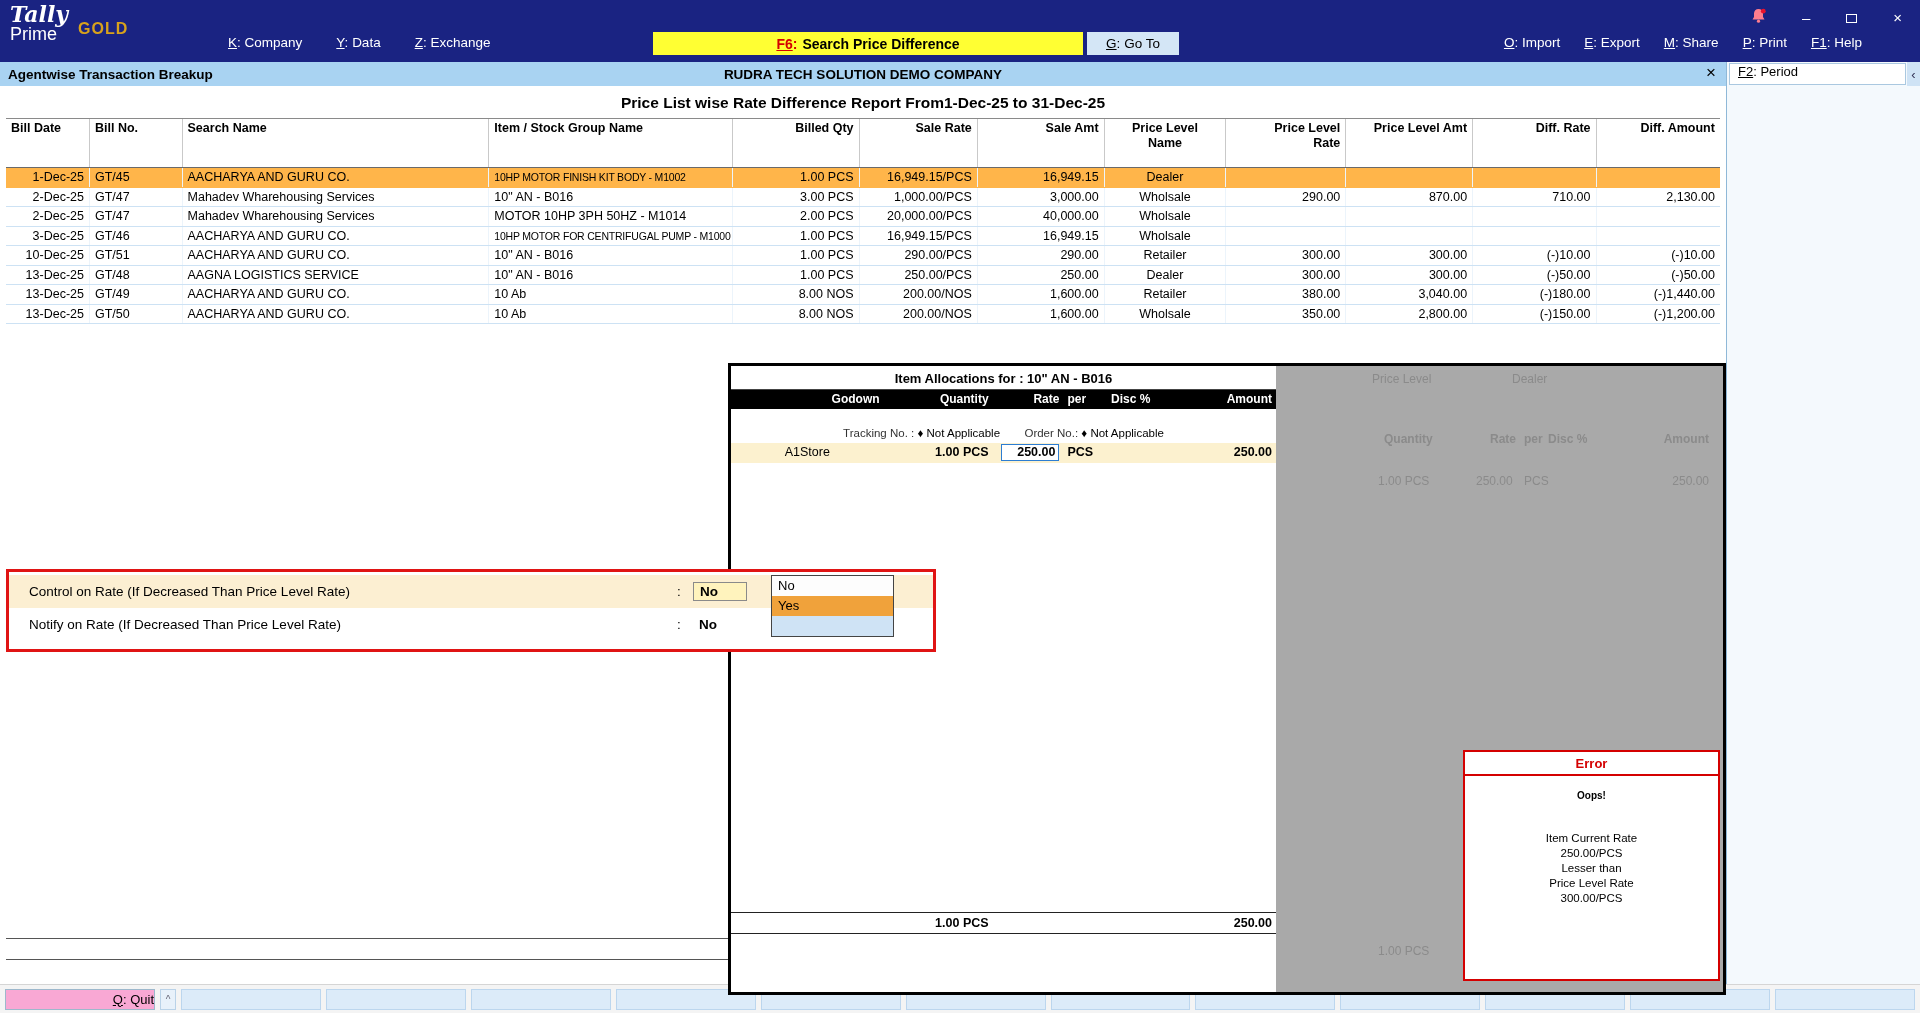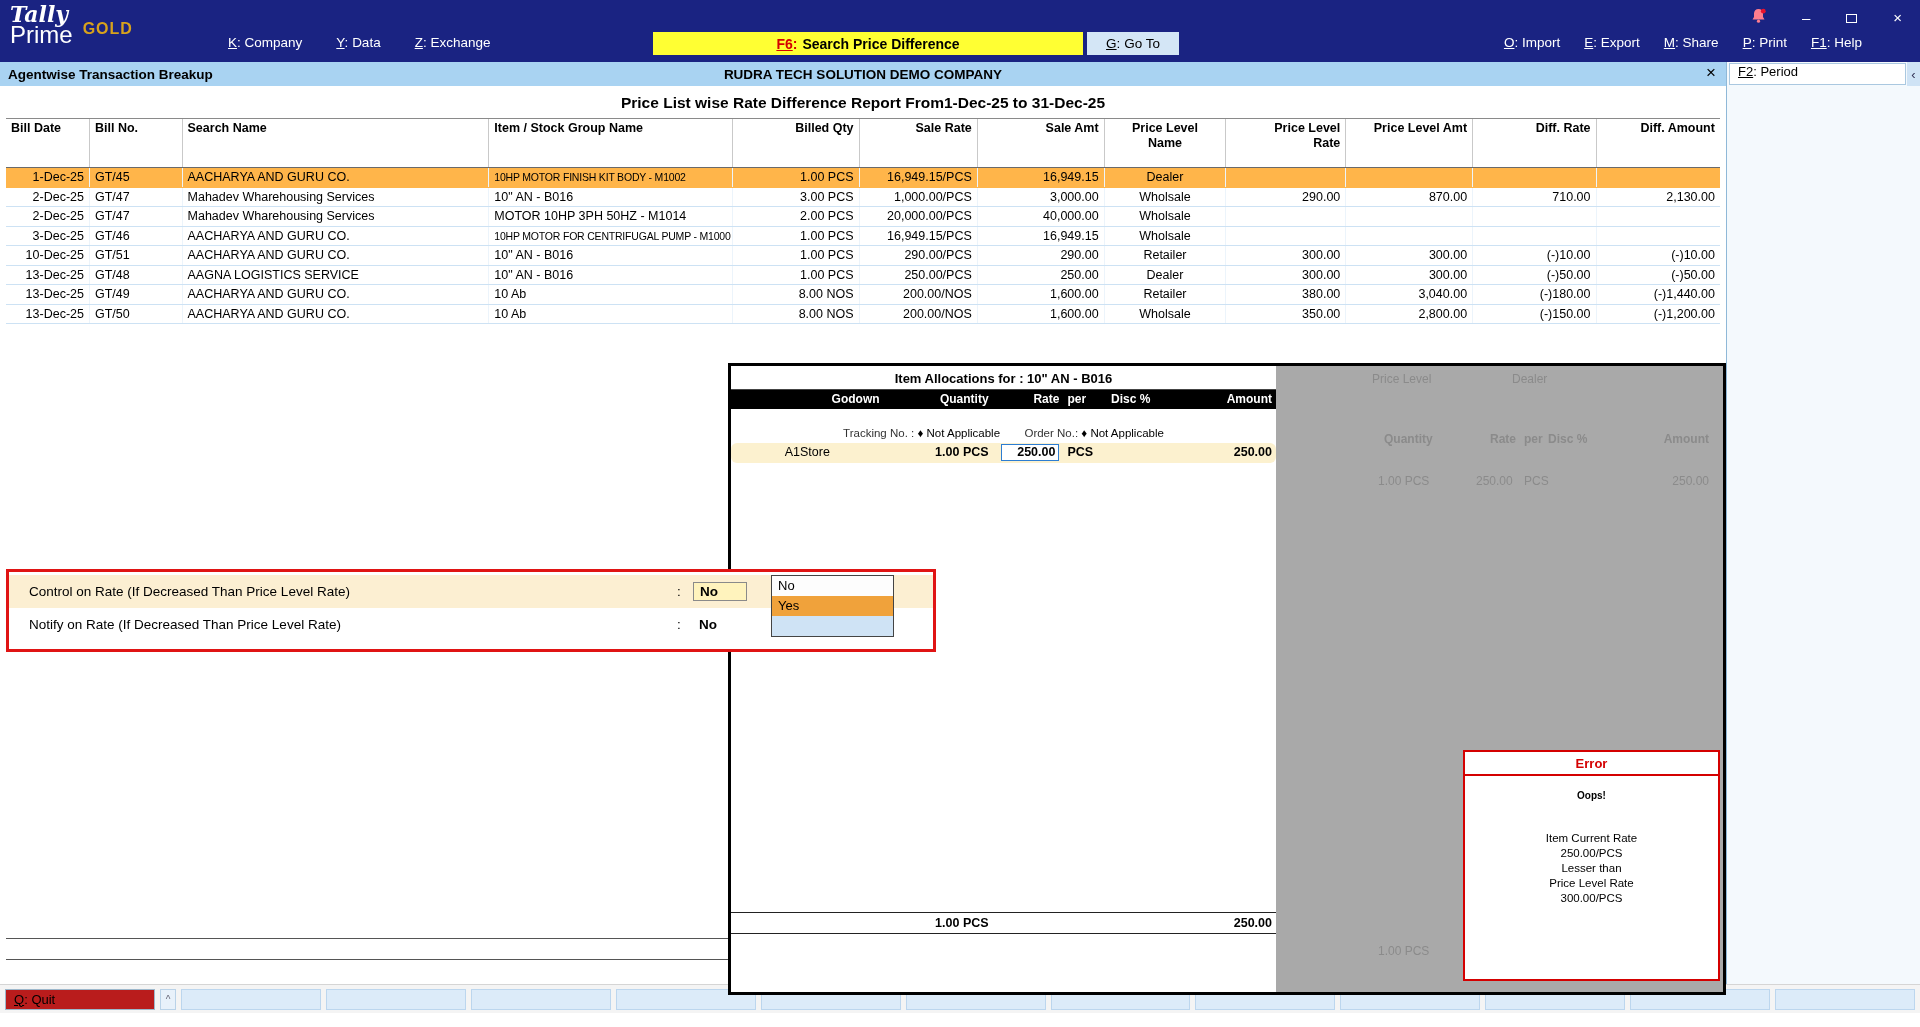--- a/index.html
+++ b/index.html
@@ -4,21 +4,21 @@
 <style>
   * { box-sizing: border-box; margin: 0; padding: 0; }
   html,body { width:1920px; height:1027px; overflow:hidden; }
   body { font-family:"Liberation Sans","DejaVu Sans",sans-serif; font-size:13px; color:#000; background:#fff; }
   .app { position:relative; width:1920px; height:1027px; overflow:hidden; background:#fff; }
 
   
   .topbar { position:relative; height:62px; background:#1a2382; color:#fff; }
   .logo-block { position:absolute; left:10px; top:4px; display:flex; gap:10px; align-items:flex-start; }
   .logo-tally { font-family:"DejaVu Serif",serif; font-style:italic; font-weight:bold; font-size:22px; line-height:21px; }
-  .logo-prime { font-size:24px; line-height:19px; }
+  .logo-prime { font-size:18px; line-height:19px; }
   .gold { color:#d8a21c; font-weight:bold; font-size:16px; letter-spacing:1px; margin-top:16px; }
   .win-controls { position:absolute; top:8px; right:18px; display:flex; gap:36px; align-items:center; }
   .wc { color:#fff; font-size:15px; line-height:15px; cursor:default; }
   .maxbox { display:inline-block; width:11px; height:9px; border:1.5px solid #fff; }
   .menu-row { position:absolute; left:0; right:0; bottom:6px; height:24px; font-size:13.5px; }
   .left-menus { position:absolute; left:228px; top:3px; display:flex; gap:34px; }
   .right-menus { position:absolute; right:58px; top:3px; display:flex; gap:24px; }
   .k { text-decoration:underline; }
   .f6-box { position:absolute; left:653px; top:0; width:430px; height:23px; background:#ffff33; color:#000; display:flex; align-items:center; justify-content:center; font-weight:bold; font-size:14px; }
   .f6-key { color:#d40000; text-decoration:underline; }
@@ -54,37 +54,37 @@
   .gt-label { grid-column:4/5; padding:0 5px; }
 
   
   .sidebar { width:194px; background:#f4f9fd; border-left:1px solid #8fb8d8; display:flex; flex-direction:column; }
   .sb-head { display:flex; height:24px; }
   .f2-box { flex:1; margin:1px 1px 1px 2px; background:#fff; border:1px solid #aac8e0; font-size:13px; display:flex; align-items:flex-start; padding-left:8px; }
   .collapse { width:13px; background:#cfe3f5; display:flex; align-items:center; justify-content:center; font-size:13px; color:#335; cursor:default; }
 
   
   .bottombar { height:29px; background:#f4f4f4; border-top:1px solid #d5d5d5; display:flex; align-items:center; gap:5px; padding:0 5px; }
-  .quit-box { width:150px; height:21px; background:#b91c1c; border:1px solid #9db8cc; font-size:13px; line-height:19px; padding-left:8px; }
+  .quit-box { width:150px; height:21px; background:#f9a8d4; border:1px solid #9db8cc; font-size:13px; line-height:19px; padding-left:8px;text-align:right; }
   .caret-box { width:16px; height:21px; background:#e8f1fa; border:1px solid #b9d2e8; text-align:center; font-size:10px; line-height:19px; color:#667; }
   .seg { flex:1; height:21px; background:#dcebf9; border:1px solid #bcd6ee; }
 
   
   .alloc-dialog { position:absolute; left:728px; top:363px; width:998px; height:632px; border:3px solid #000; background:#fff; display:flex; z-index:5; }
   .alloc-pane { width:545px; background:#fff; display:flex; flex-direction:column; }
   .al-title { font-weight:bold; font-size:13px; text-align:center; padding:5px 0 3px; border-bottom:1px solid #444; }
   .al-grid { display:grid; grid-template-columns:28% 20% 13% 8% 10% 21%; }
   .al-head { background:#000; color:#fff; font-weight:bold; font-size:12px; height:19px; line-height:18px; }
   .al-head .ac:nth-child(1) { text-align:right; }
   .ac { padding:0 4px; white-space:nowrap; overflow:hidden; }
   .ac.r { text-align:right; }
   .al-track { margin-top:18px; text-align:center; font-size:11.5px; height:16px; }
   .al-track .lbl { color:#333; }
   .al-track .gap { display:inline-block; width:18px; }
-  .al-row { background:#fcf1cf; height:20px; line-height:19px; font-size:12.5px;border-radius:6px; }
+  .al-row { background:#fcf1cf; height:20px; line-height:19px; font-size:12.5px; }
   .al-row .ac:nth-child(1) { text-align:center; }
   .al-row .b { font-weight:bold; }
   .rate-input { width:58px; border:1px solid #2d7dd2; background:#fff; font-family:inherit; font-size:12.5px; font-weight:bold; text-align:right; padding:0 3px; height:17px; }
   .al-total { margin-top:auto; border-top:1px solid #222; border-bottom:1px solid #222; height:22px; line-height:21px; font-weight:bold; font-size:12.5px; }
   .al-bottom-spacer { height:58px; }
 
   
   .ghost-pane { flex:1; background:#a9a9a9; position:relative; font-size:12px; color:#8b8b8b; overflow:hidden; }
   .ghost-pane .g { position:absolute; white-space:nowrap; }
 

